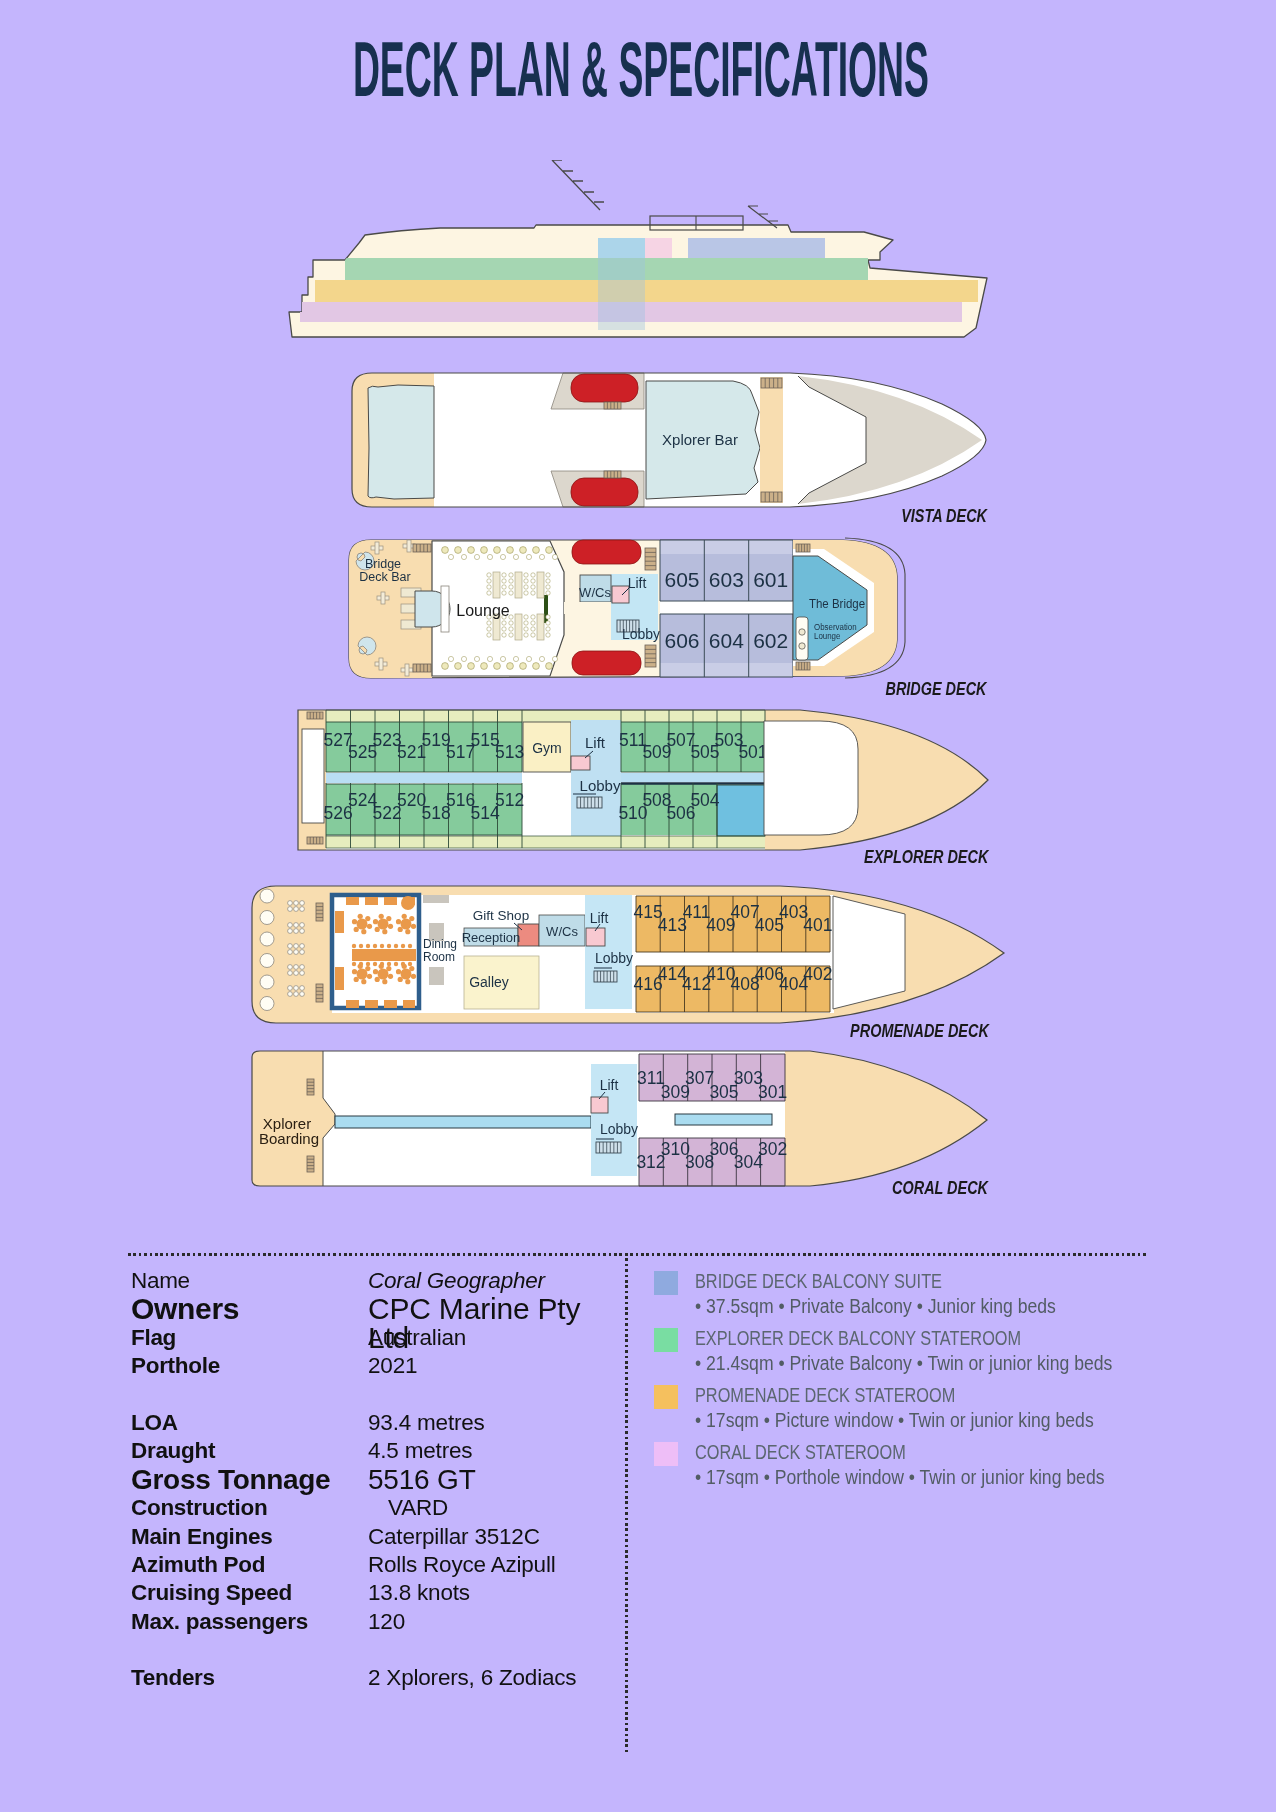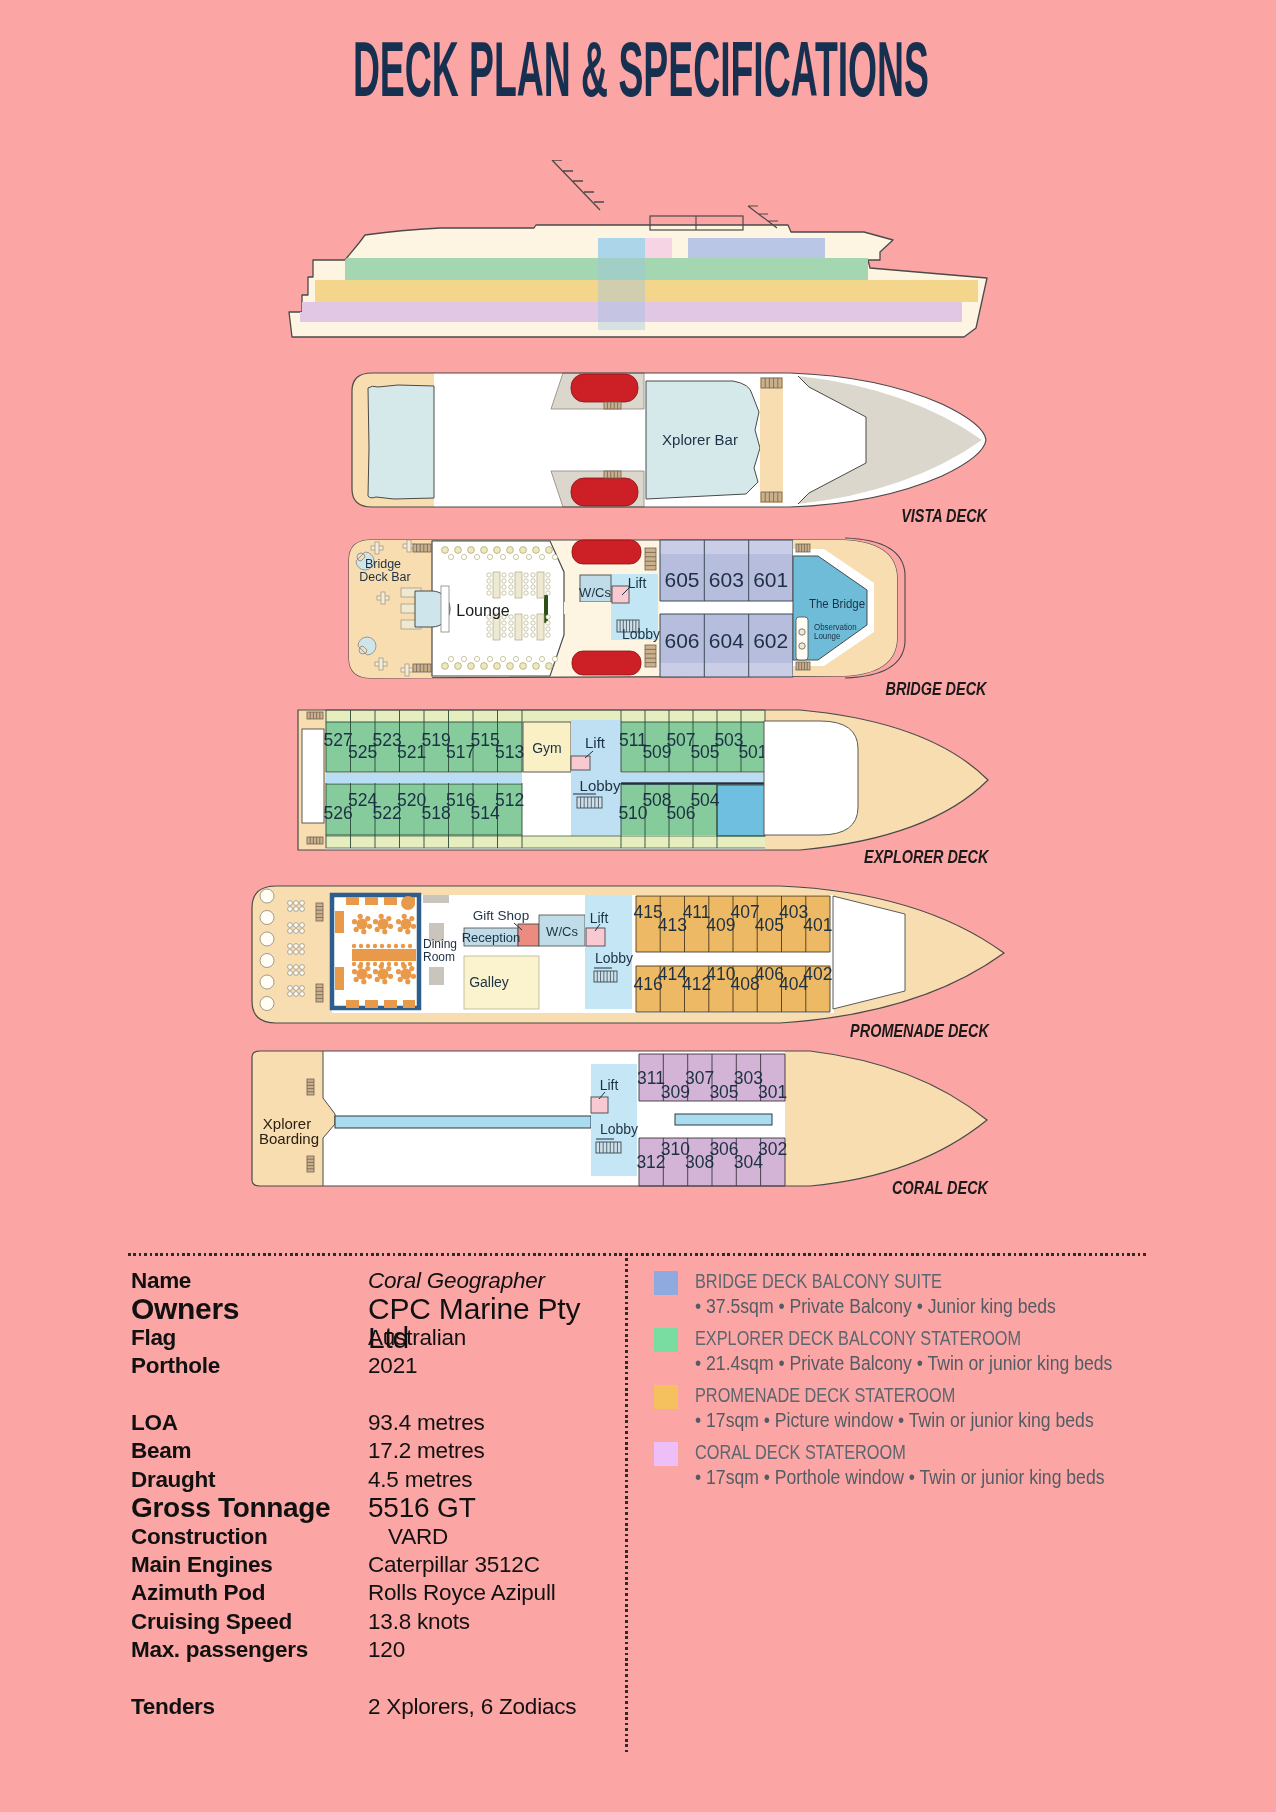--- a/index.html
+++ b/index.html
@@ -1,16 +1,16 @@
 <!DOCTYPE html>
 <html><head><meta charset="utf-8">
 <style>
 html,body{margin:0;padding:0;background:#ffffff;}
 *{box-sizing:border-box;}
-#page{position:relative;width:1276px;height:1812px;background:#fca5a5;overflow:hidden;
+#page{position:relative;width:1276px;height:1812px;background:#c4b5fd;overflow:hidden;
   font-family:"Liberation Sans",sans-serif;}
 .abs{position:absolute;}
 .decklabel{position:absolute;font-style:italic;font-weight:bold;color:#1a1a1a;line-height:1;
   font-size:18.5px;letter-spacing:0px;white-space:nowrap;transform:scaleX(0.78);transform-origin:right;}
 </style></head><body>
 <div id="page">
 
 <div class="abs" style="left:3px;top:31px;width:1276px;text-align:center;line-height:1;">
 <span style="display:inline-block;font-size:77px;font-weight:bold;color:#17304f;
 transform:scaleX(0.485);transform-origin:center;letter-spacing:0px;white-space:nowrap;">DECK PLAN &amp; SPECIFICATIONS</span>
@@ -685,27 +685,26 @@
       <text x="427.33" y="109" fill="#1c3144" text-anchor="middle" style="font-size:17.5px;">310</text>
       <text x="451.65999999999997" y="122" fill="#1c3144" text-anchor="middle" style="font-size:17.5px;">308</text>
       <text x="475.99" y="109" fill="#1c3144" text-anchor="middle" style="font-size:17.5px;">306</text>
       <text x="500.32" y="122" fill="#1c3144" text-anchor="middle" style="font-size:17.5px;">304</text>
       <text x="524.65" y="109" fill="#1c3144" text-anchor="middle" style="font-size:17.5px;">302</text>
       <rect x="427" y="68" width="97" height="11" fill="#aadcf0" stroke="#2b3a42" stroke-width="1"></rect>
       <path d="M4,11 Q4,5 12,5 L562,5 Q670,18 739,74 Q670,130 562,140 L12,140 Q4,140 4,134 Z" fill="none" stroke="#4a4a48" stroke-width="1.2"></path>
     </svg>
 <div class="decklabel" style="right:288px;top:1179px;">CORAL DECK</div>
 <div class="abs" style="left:131px;top:1267px;width:496px;">
-      <div style="height:28.4px;line-height:28.4px;font-size:22.5px;color:#111;"><span style="font-weight:bold;letter-spacing:-0.3px;text-align:right;">Name</span><span style="position:absolute;left:237px;font-style:italic;letter-spacing:-0.2px;">Coral Geographer</span></div>
+      <div style="height:28.4px;line-height:28.4px;font-size:22.5px;color:#111;"><span style="font-weight:normal;letter-spacing:-0.3px;text-align:right;">Name</span><span style="position:absolute;left:237px;font-style:italic;letter-spacing:-0.2px;">Coral Geographer</span></div>
       <div style="height:28.4px;line-height:28.4px;font-size:30px;color:#111;"><span style="font-weight:bold;letter-spacing:-0.3px;">Owners</span><span style="position:absolute;left:237px;letter-spacing:-0.2px;">CPC Marine Pty Ltd</span></div>
       <div style="height:28.4px;line-height:28.4px;font-size:22.5px;color:#111;"><span style="font-weight:bold;letter-spacing:-0.3px;">Flag</span><span style="position:absolute;left:237px;letter-spacing:-0.2px;">Australian</span></div>
       <div style="height:28.4px;line-height:28.4px;font-size:22.5px;color:#111;"><span style="font-weight:bold;letter-spacing:-0.3px;">Porthole</span><span style="position:absolute;left:237px;letter-spacing:-0.2px;">2021</span></div>
       <div style="height:28.4px;"></div>
       <div style="height:28.4px;line-height:28.4px;font-size:22.5px;color:#111;"><span style="font-weight:bold;letter-spacing:-0.3px;">LOA</span><span style="position:absolute;left:237px;letter-spacing:-0.2px;">93.4 metres</span></div>
-      <div style="height:28.4px;line-height:28.4px;font-size:22.5px;color:#111;"><span style="font-weight:bold;letter-spacing:-0.3px;">Beam</span><span style="position:absolute;left:237px;letter-spacing:-0.2px;">17.2 metres</span></div>
       <div style="height:28.4px;line-height:28.4px;font-size:22.5px;color:#111;"><span style="font-weight:bold;letter-spacing:-0.3px;">Draught</span><span style="position:absolute;left:237px;letter-spacing:-0.2px;">4.5 metres</span></div>
       <div style="height:28.4px;line-height:28.4px;font-size:28px;color:#111;"><span style="font-weight:bold;letter-spacing:-0.3px;">Gross Tonnage</span><span style="position:absolute;left:237px;letter-spacing:-0.2px;">5516 GT</span></div>
       <div style="height:28.4px;line-height:28.4px;font-size:22.5px;color:#111;"><span style="font-weight:bold;letter-spacing:-0.3px;">Construction</span><span style="position:absolute;left:237px;letter-spacing:-0.2px;margin-left:20px;">VARD</span></div>
       <div style="height:28.4px;line-height:28.4px;font-size:22.5px;color:#111;"><span style="font-weight:bold;letter-spacing:-0.3px;">Main Engines</span><span style="position:absolute;left:237px;letter-spacing:-0.2px;">Caterpillar 3512C</span></div>
       <div style="height:28.4px;line-height:28.4px;font-size:22.5px;color:#111;"><span style="font-weight:bold;letter-spacing:-0.3px;">Azimuth Pod</span><span style="position:absolute;left:237px;letter-spacing:-0.2px;">Rolls Royce Azipull</span></div>
       <div style="height:28.4px;line-height:28.4px;font-size:22.5px;color:#111;"><span style="font-weight:bold;letter-spacing:-0.3px;">Cruising Speed</span><span style="position:absolute;left:237px;letter-spacing:-0.2px;">13.8 knots</span></div>
       <div style="height:28.4px;line-height:28.4px;font-size:22.5px;color:#111;"><span style="font-weight:bold;letter-spacing:-0.3px;">Max. passengers</span><span style="position:absolute;left:237px;letter-spacing:-0.2px;">120</span></div>
       <div style="height:28.4px;"></div>
       <div style="height:28.4px;line-height:28.4px;font-size:22.5px;color:#111;"><span style="font-weight:bold;letter-spacing:-0.3px;">Tenders</span><span style="position:absolute;left:237px;letter-spacing:-0.2px;">2 Xplorers, 6 Zodiacs</span></div>
     </div>

